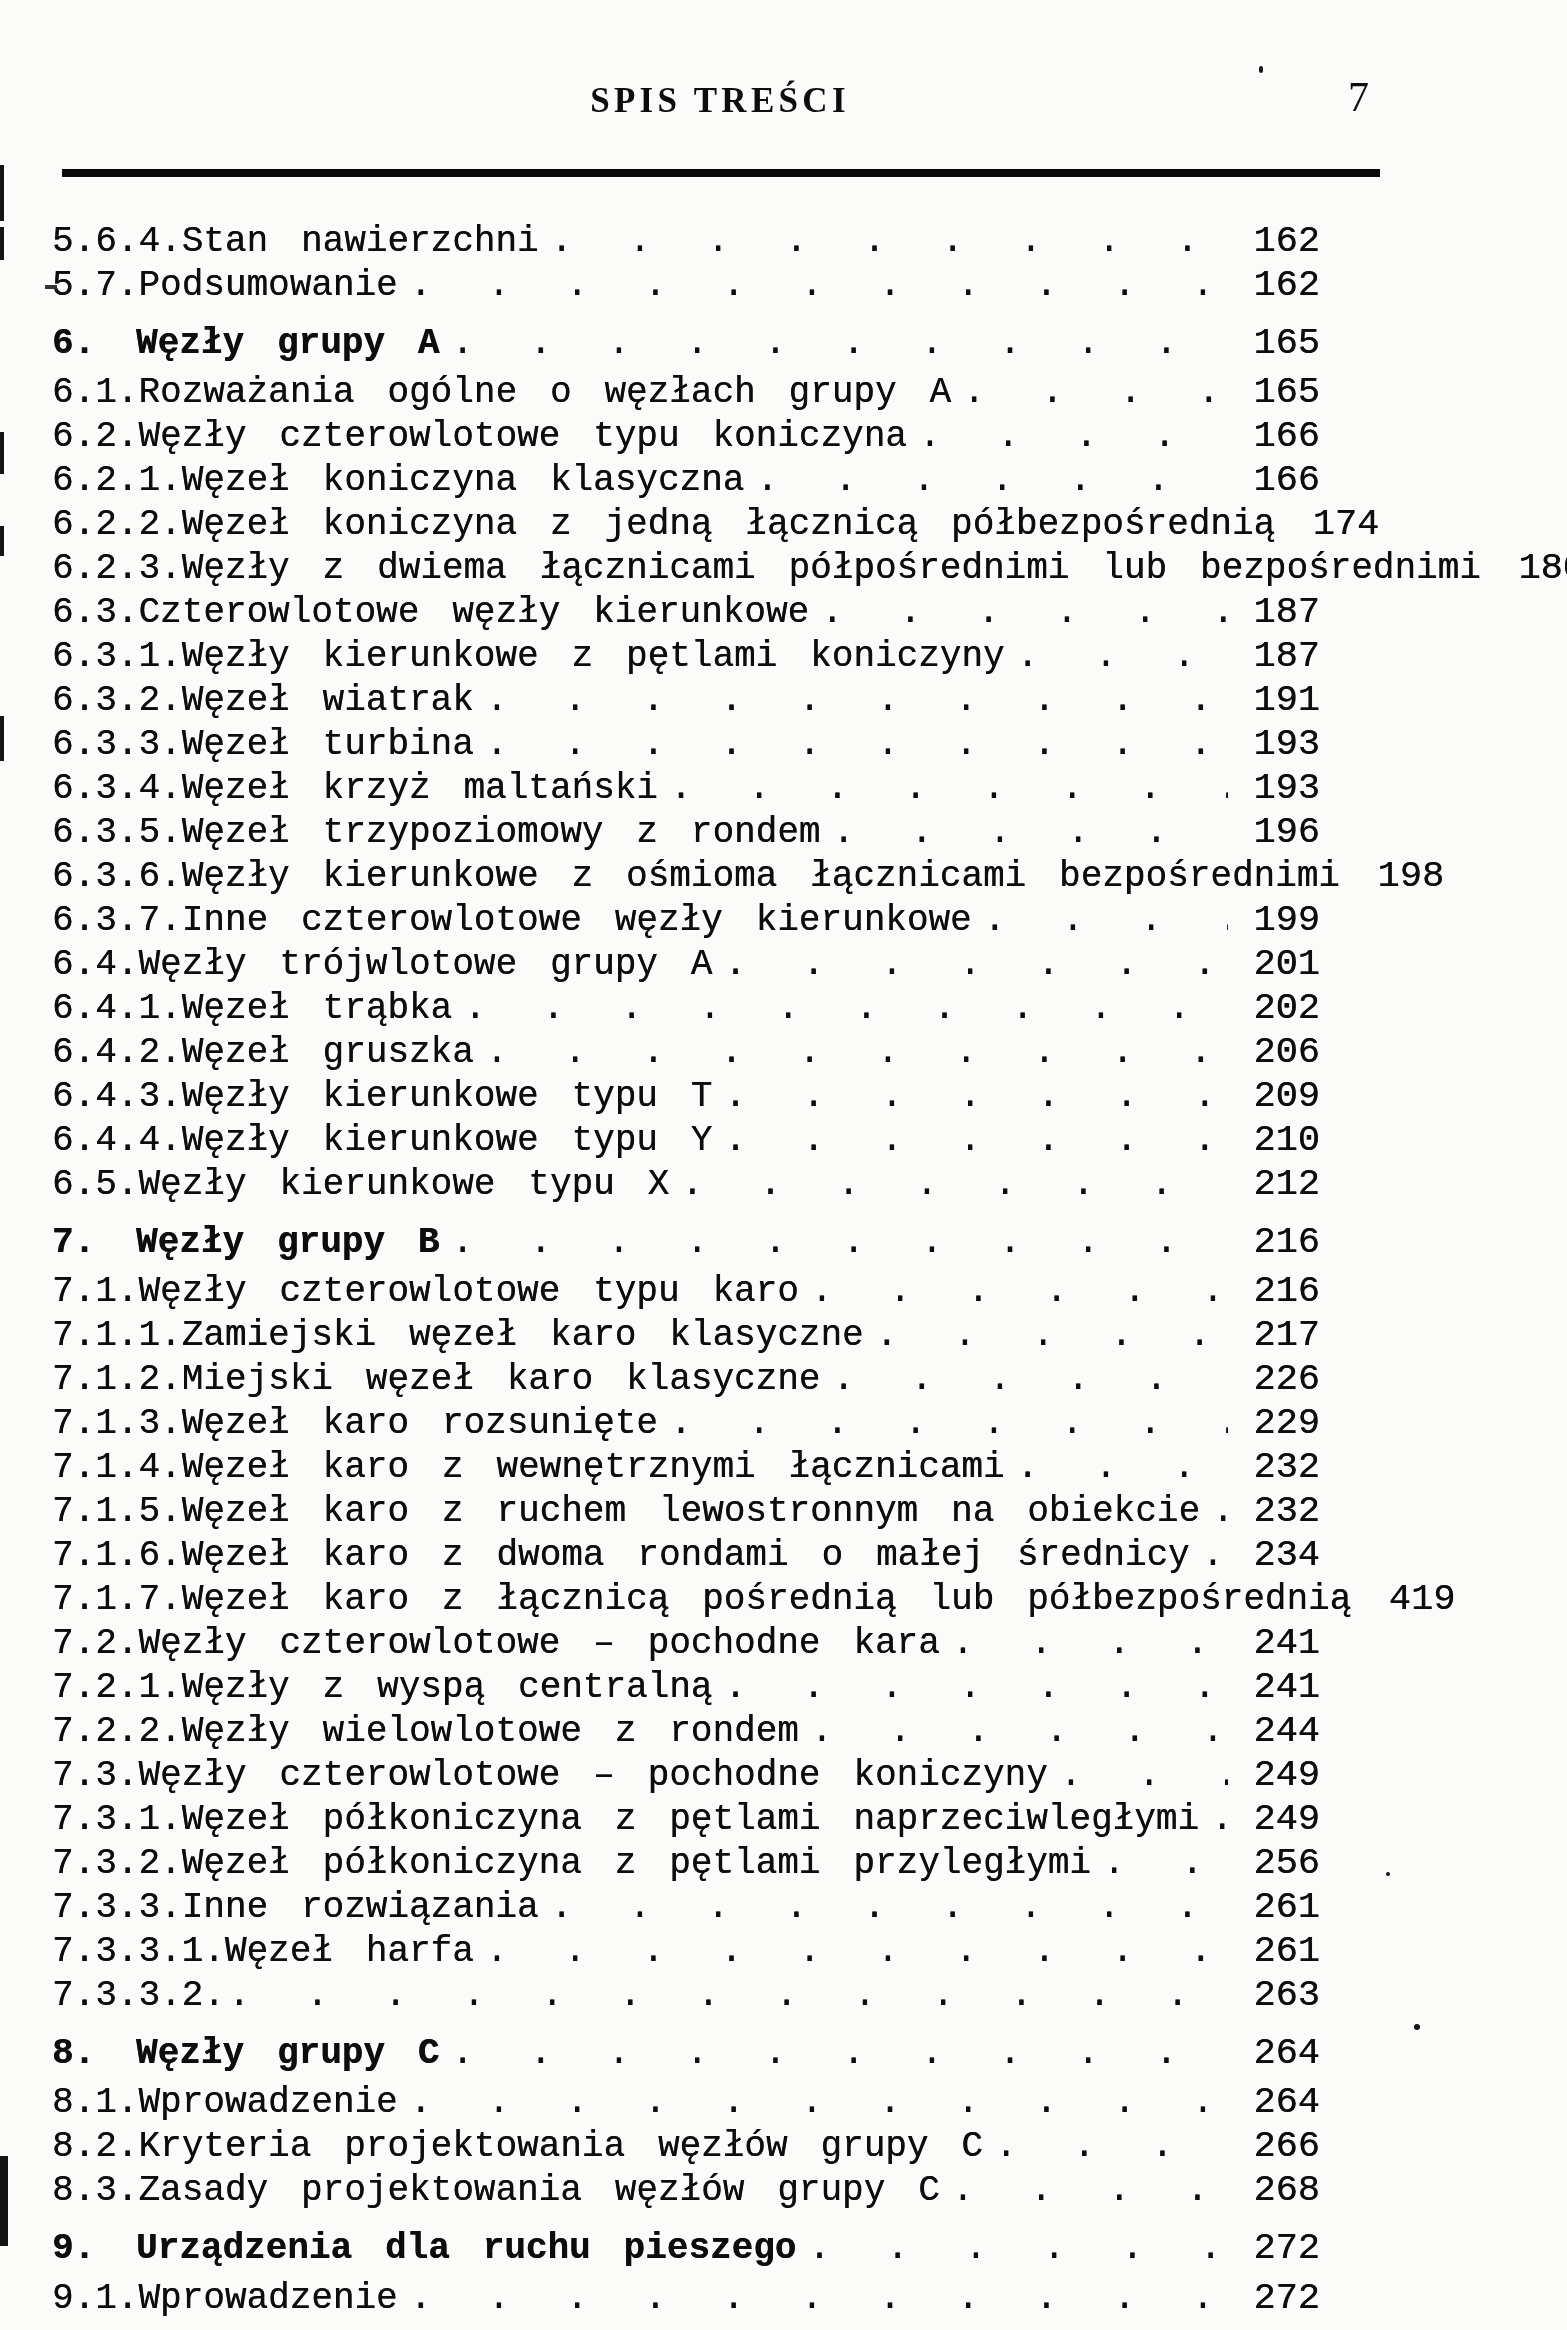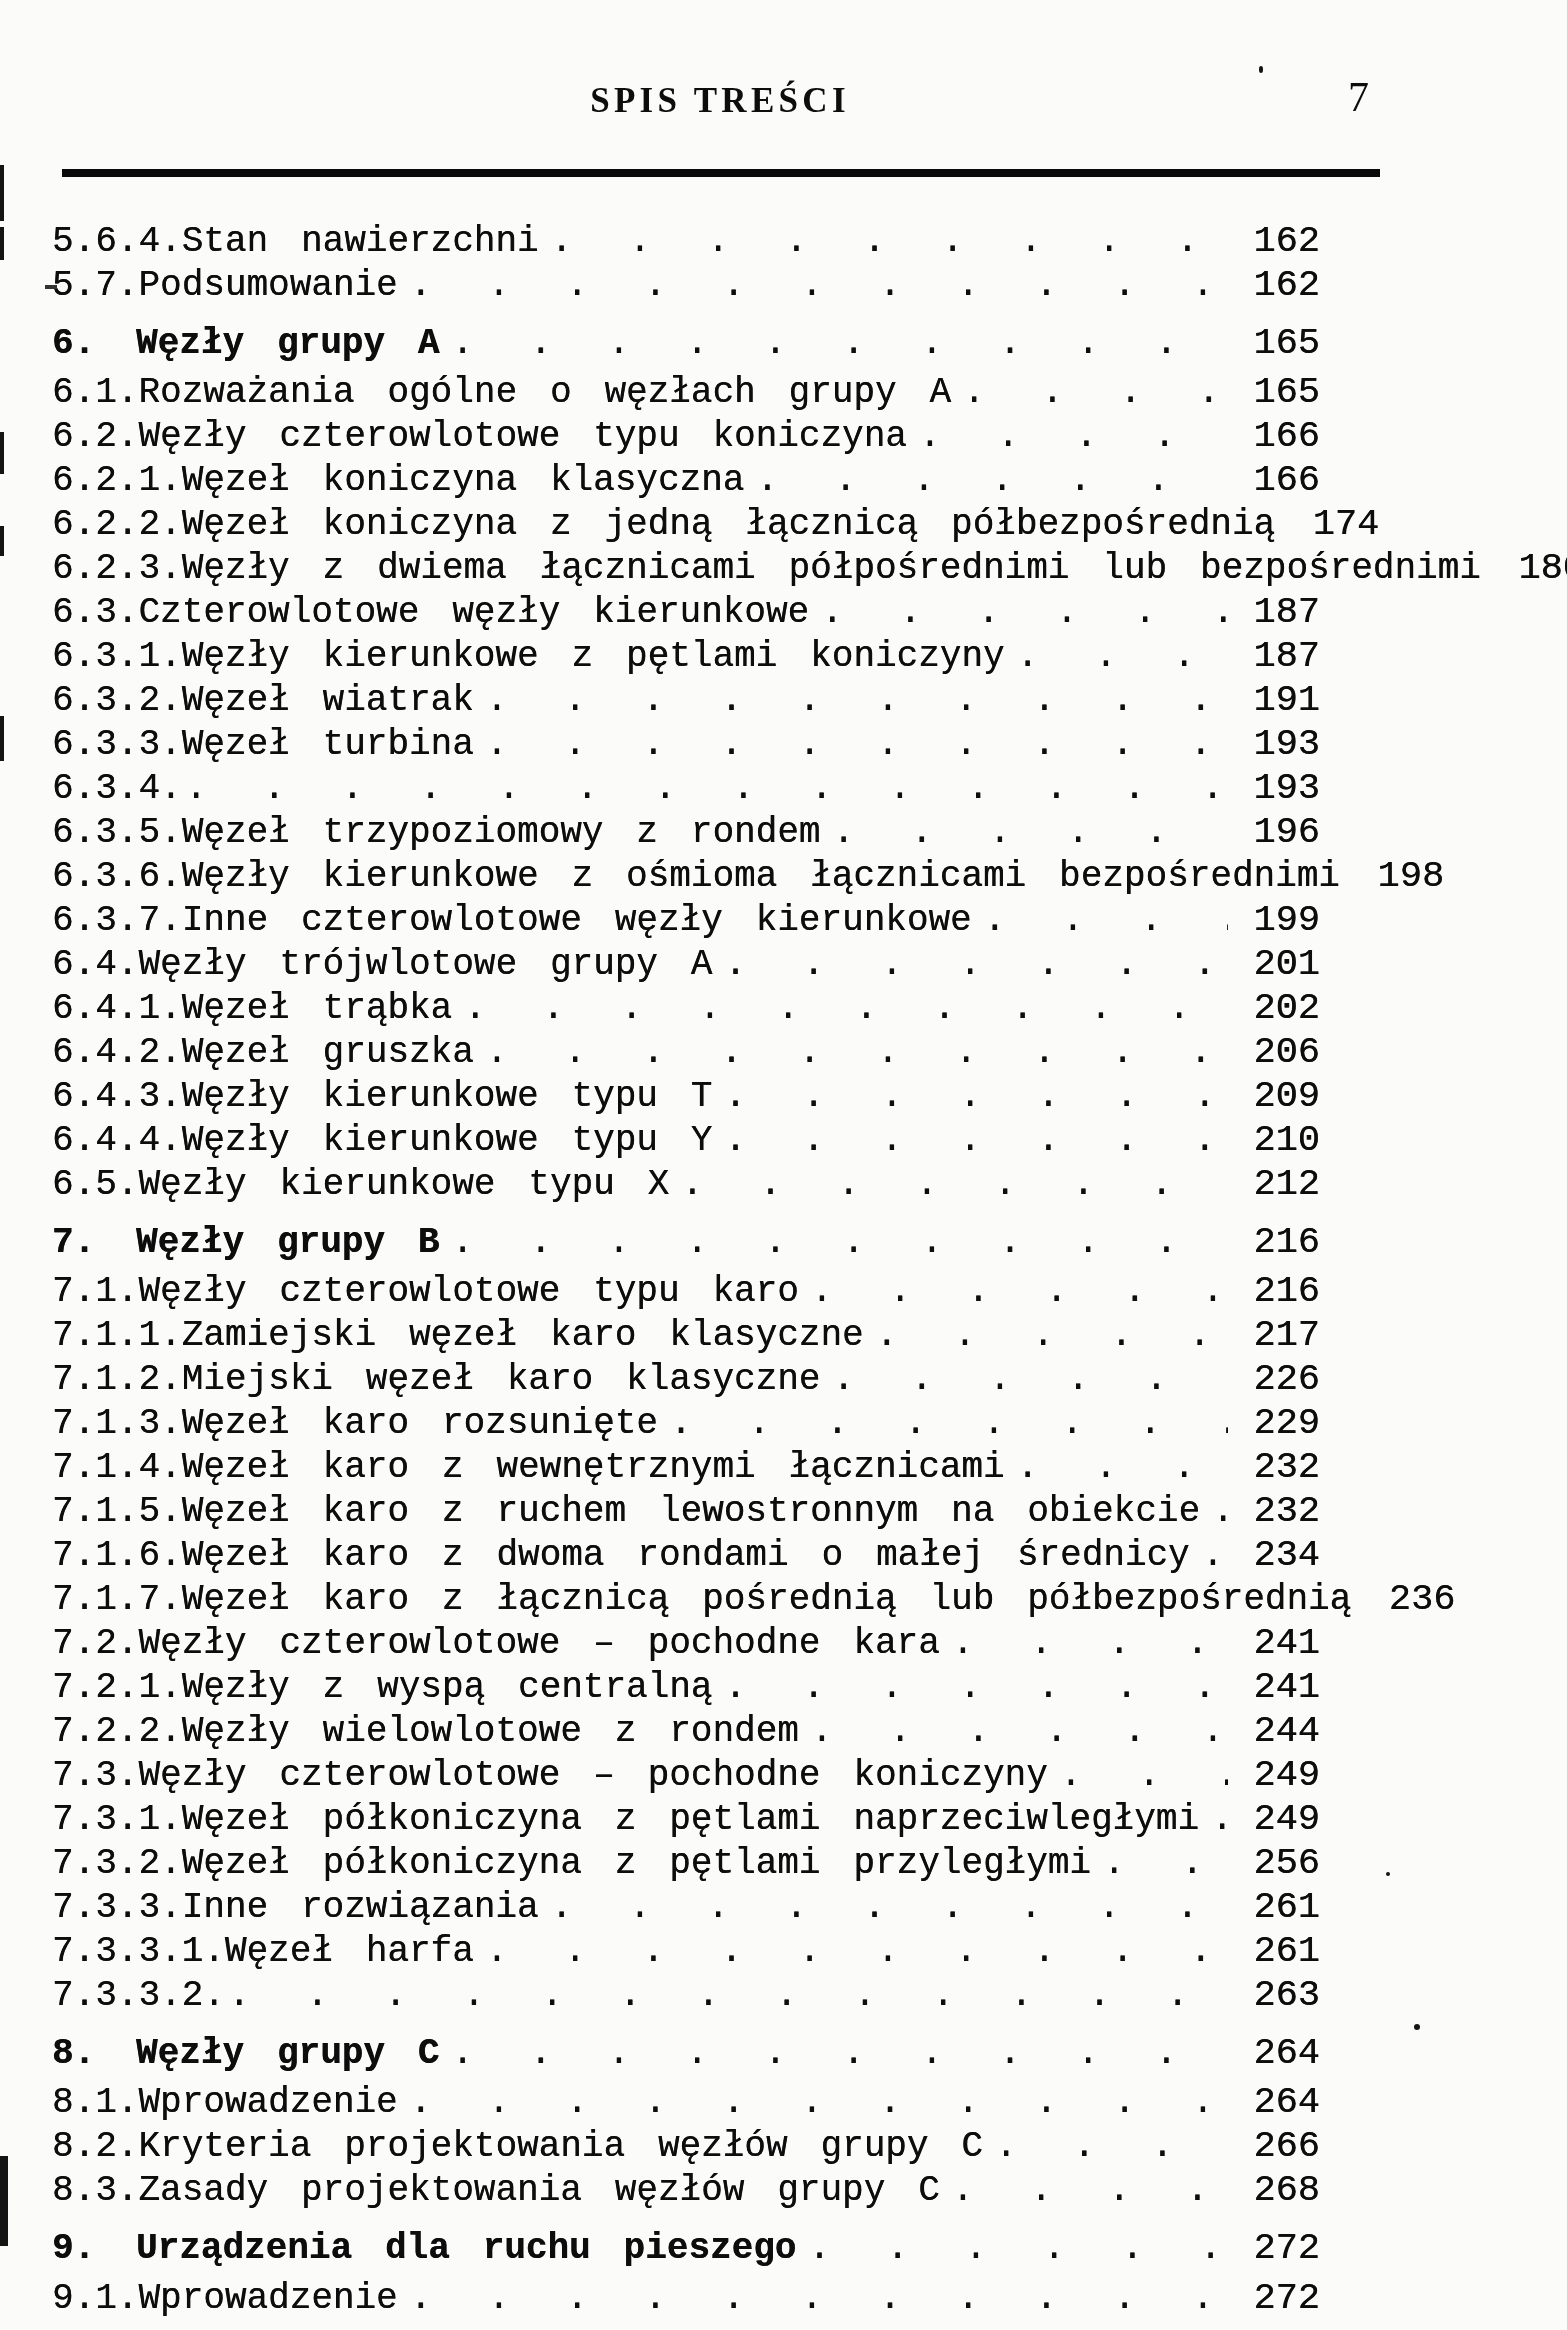--- a/index.html
+++ b/index.html
@@ -164,20 +164,21 @@
     <span class="page">191</span>
   </div>
     <div class="row">
     <span class="num">6.3.3.</span>
     <span class="title">Węzeł turbina</span>
     <span class="leader">. . . . . . . . . . . . . . . . . . . . . . . . . . . . . .</span>
     <span class="page">193</span>
   </div>
     <div class="row">
     <span class="num">6.3.4.</span>
+    <span class="title">Węzeł krzyż maltański</span>
     <span class="leader">. . . . . . . . . . . . . . . . . . . . . . . . . . . . . .</span>
     <span class="page">193</span>
   </div>
     <div class="row">
     <span class="num">6.3.5.</span>
     <span class="title">Węzeł trzypoziomowy z rondem</span>
     <span class="leader">. . . . . . . . . . . . . . . . . . . . . . . . . . . . . .</span>
     <span class="page">196</span>
   </div>
     <div class="row">
@@ -273,21 +274,21 @@
     <div class="row">
     <span class="num">7.1.6.</span>
     <span class="title">Węzeł karo z dwoma rondami o małej średnicy</span>
     <span class="leader">. . . . . . . . . . . . . . . . . . . . . . . . . . . . . .</span>
     <span class="page">234</span>
   </div>
     <div class="row">
     <span class="num">7.1.7.</span>
     <span class="title">Węzeł karo z łącznicą pośrednią lub półbezpośrednią</span>
     <span class="leader">. . . . . . . . . . . . . . . . . . . . . . . . . . . . . .</span>
-    <span class="page">236</span>
+    <span class="page">419</span>
   </div>
     <div class="row">
     <span class="num">7.2.</span>
     <span class="title">Węzły czterowlotowe – pochodne kara</span>
     <span class="leader">. . . . . . . . . . . . . . . . . . . . . . . . . . . . . .</span>
     <span class="page">241</span>
   </div>
     <div class="row">
     <span class="num">7.2.1.</span>
     <span class="title">Węzły z wyspą centralną</span>

